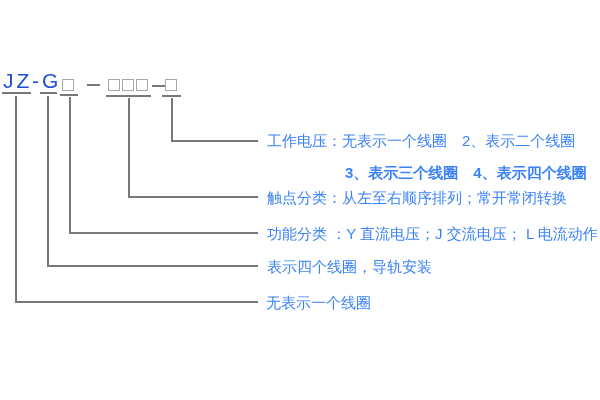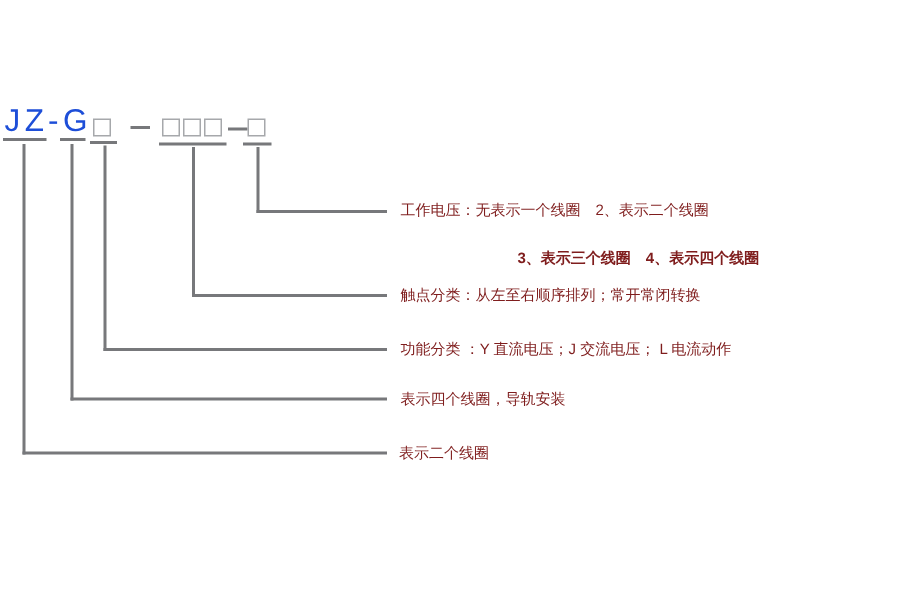--- a/index.html
+++ b/index.html
@@ -53,23 +53,23 @@
     background: #77787b;
   }
   .hline {
     position: absolute;
     height: 1.5px;
     background: #77787b;
   }
   
   .ann {
     position: absolute;
-    font-size: 10px;
+    font-size: 15px;
     line-height: 17px;
-    color: #7f1d1d;
+    color: #3b82f6;
     white-space: nowrap;
   }
 </style>
 </head>
 <body>
 
 <div class="stage">
 
   <span class="code-text code-series" style="left:3px; top:70px;">JZ</span>
   <span class="code-text" style="left:32px; top:70px;">-</span>
@@ -103,15 +103,15 @@
   <div class="hline" style="left:128px; top:196px; width:130px;"></div>
   <div class="hline" style="left:69px;  top:232px; width:189px;"></div>
   <div class="hline" style="left:47px;  top:265px; width:211px;"></div>
   <div class="hline" style="left:15px;  top:301px; width:243px;"></div>
 
   <span class="ann" style="left:267px; top:132px;">工作电压：无表示一个线圈　2、表示二个线圈</span>
   <span class="ann" style="left:345px; top:164px;font-weight:bold;">3、表示三个线圈　4、表示四个线圈</span>
   <span class="ann" style="left:267px; top:189px;">触点分类：从左至右顺序排列；常开常闭转换</span>
   <span class="ann" style="left:267px; top:225px;">功能分类 ：Y 直流电压；J 交流电压； L 电流动作</span>
   <span class="ann" style="left:267px; top:258px;">表示四个线圈，导轨安装</span>
-  <span class="ann" style="left:266px; top:294px;">表示二个线圈</span>
+  <span class="ann" style="left:266px; top:294px;">无表示一个线圈</span>
 
 </div>
 
 </body></html>

